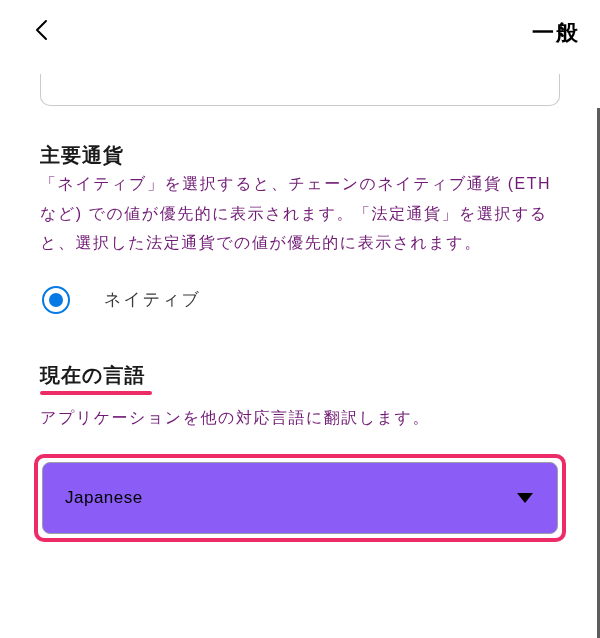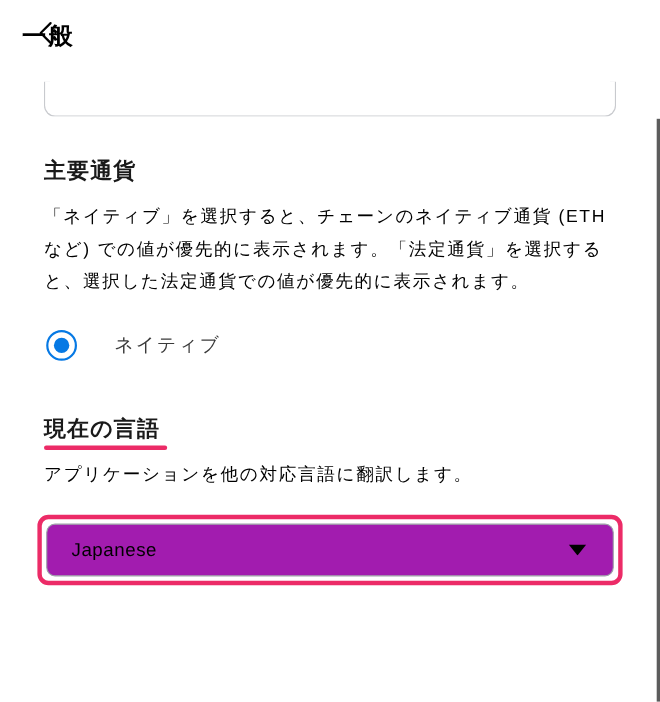--- a/index.html
+++ b/index.html
@@ -11,21 +11,21 @@
       font-family: -apple-system, BlinkMacSystemFont, "Hiragino Sans", "Hiragino Kaku Gothic ProN", sans-serif;
       width: 600px;
       height: 638px;
       background: #ffffff;
       position: relative;
       overflow: hidden;
     }
     .header {
       display: flex;
       align-items: center;
-      justify-content: flex-start;
+      justify-content: flex-end;
       padding: 18px 20px 16px;
       position: relative;
     }
     .back-button {
       position: absolute;
       left: 28px;
       top: 16px;
       width: 28px;
       height: 28px;
       display: flex;
@@ -47,26 +47,25 @@
       border-radius: 0 0 10px 10px;
     }
     .section {
       padding: 0 40px;
     }
     .section-title {
       font-size: 20px;
       font-weight: 700;
       color: #1a1a1a;
       margin-top: 36px;
-      margin-bottom: 14px;
       letter-spacing: 1px;
     }
     .section-desc {
       font-size: 16px;
-      color: #000000;
+      color: #701a75;
       line-height: 1.85;
       letter-spacing: 1.5px;
     }
     .radio-group {
       display: flex;
       gap: 110px;
       margin-top: 28px;
       margin-bottom: 10px;
       padding-left: 2px;
     }
@@ -123,29 +122,29 @@
       border-radius: 3px;
     }
     .dropdown-wrap {
       margin: 22px 34px 0 34px;
       border: 4px solid #ec2b67;
       border-radius: 10px;
       padding: 4px;
     }
     .dropdown {
       width: 100%;
-      height: 48px;
+      height: 72px;
       border: 1.5px solid #9ca0a8;
       border-radius: 8px;
       display: flex;
       align-items: center;
       justify-content: space-between;
       padding: 0 24px 0 22px;
       cursor: pointer;
-      background: #a21caf;
+      background: #8b5cf6;
     }
     .dropdown-value {
       font-size: 17px;
       color: #000;
       letter-spacing: 0.5px;
     }
     .right-scroll {
       position: absolute;
       right: 0;
       top: 108px;

